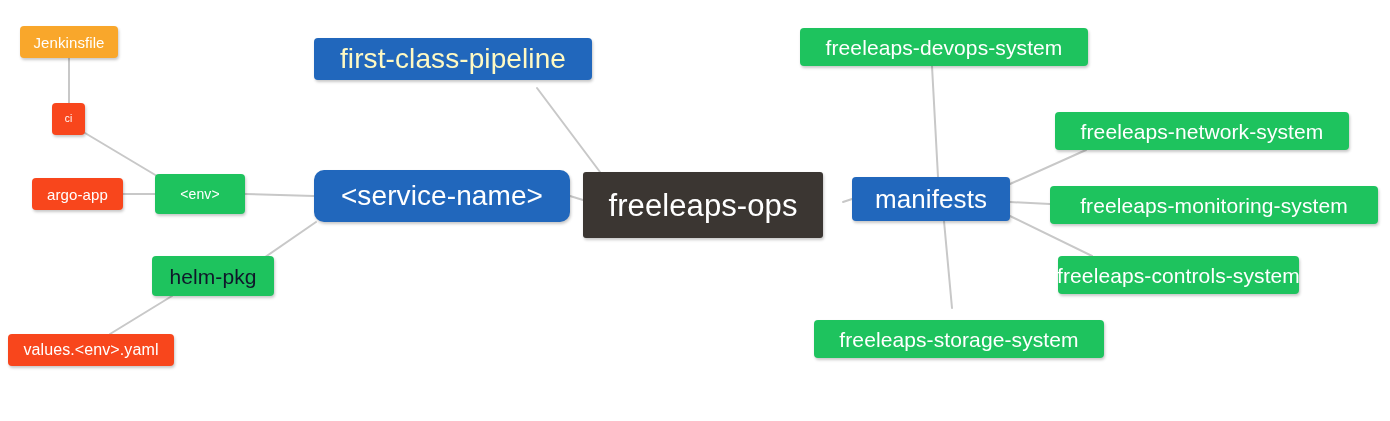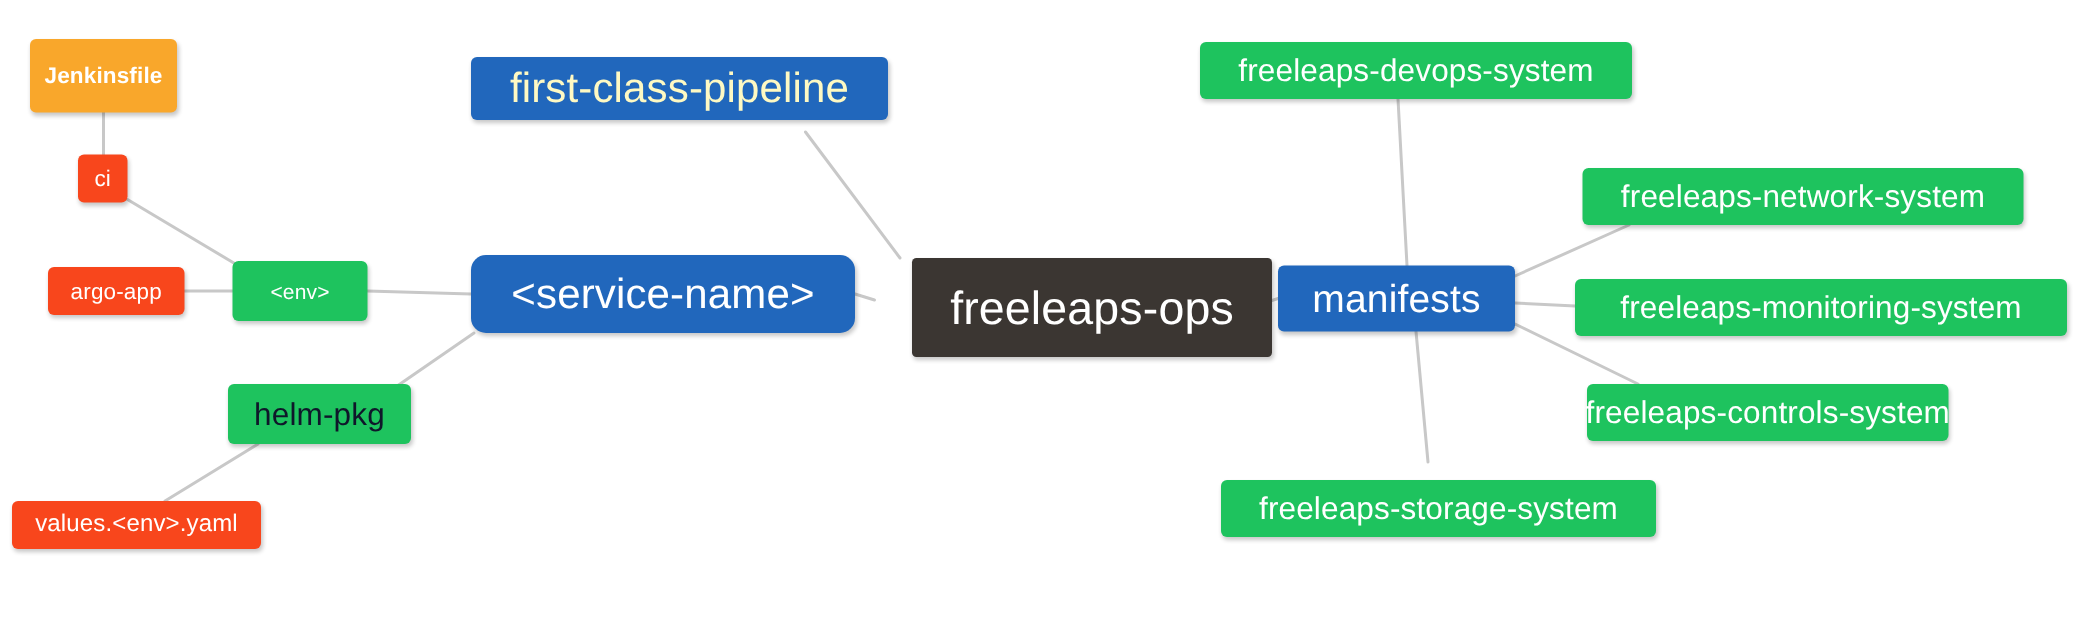--- a/index.html
+++ b/index.html
@@ -58,29 +58,29 @@
       <line x1="537" y1="88" x2="600" y2="172" stroke="#c8c8c8" stroke-width="2" stroke-linecap="round"></line>
       <line x1="570" y1="196" x2="583" y2="200" stroke="#c8c8c8" stroke-width="2" stroke-linecap="round"></line>
       <line x1="843" y1="202" x2="852" y2="199" stroke="#c8c8c8" stroke-width="2" stroke-linecap="round"></line>
       <line x1="938" y1="177" x2="932" y2="66" stroke="#c8c8c8" stroke-width="2" stroke-linecap="round"></line>
       <line x1="1010" y1="184" x2="1086" y2="150" stroke="#c8c8c8" stroke-width="2" stroke-linecap="round"></line>
       <line x1="1010" y1="202" x2="1050" y2="204" stroke="#c8c8c8" stroke-width="2" stroke-linecap="round"></line>
       <line x1="1010" y1="216" x2="1092" y2="256" stroke="#c8c8c8" stroke-width="2" stroke-linecap="round"></line>
       <line x1="944" y1="221" x2="952" y2="308" stroke="#c8c8c8" stroke-width="2" stroke-linecap="round"></line>
     </svg>
   <div id="node-layer">
-      <div class="node" style="left: 20px; top: 26px; width: 98px; height: 49px; background: rgb(249, 167, 43); font-size: 15px; color: rgb(255, 255, 255); font-weight: bold;">Jenkinsfile</div>
-      <div class="node" style="left: 52px; top: 103px; width: 33px; height: 32px; background: rgb(248, 70, 28); font-size: 15px; color: #ffffff;">ci</div>
+      <div class="node" style="left: 20px; top: 26px; width: 98px; height: 32px; background: rgb(249, 167, 43); font-size: 15px; color: rgb(255, 255, 255);">Jenkinsfile</div>
+      <div class="node" style="left: 52px; top: 103px; width: 33px; height: 32px; background: rgb(248, 70, 28); font-size: 10px; color: #ffffff;">ci</div>
       <div class="node" style="left: 32px; top: 178px; width: 91px; height: 32px; background: rgb(248, 70, 28); font-size: 15px; color: rgb(255, 255, 255);">argo-app</div>
       <div class="node" style="left: 155px; top: 174px; width: 90px; height: 40px; background: rgb(30, 195, 94); font-size: 14px; color: rgb(255, 255, 255);">&lt;env&gt;</div>
       <div class="node" style="left: 152px; top: 256px; width: 122px; height: 40px; background: rgb(30, 195, 94); font-size: 21px; color: #0f172a;">helm-pkg</div>
       <div class="node" style="left: 8px; top: 334px; width: 166px; height: 32px; background: rgb(248, 70, 28); font-size: 16px; color: rgb(255, 255, 255);">values.&lt;env&gt;.yaml</div>
       <div class="node" style="left: 314px; top: 38px; width: 278px; height: 42px; background: rgb(33, 103, 188); font-size: 28px; color: #fef9c3;">first-class-pipeline</div>
       <div class="node" style="left: 314px; top: 170px; width: 256px; height: 52px; background: rgb(33, 103, 188); font-size: 28px; color: rgb(255, 255, 255); border-radius: 10px;">&lt;service-name&gt;</div>
-      <div class="node node-root" style="left: 608px; top: 172px; width: 240px; height: 66px; background: rgb(59, 54, 50); font-size: 31px; color: rgb(255, 255, 255);">freeleaps-ops</div>
+      <div class="node node-root" style="left: 583px; top: 172px; width: 240px; height: 66px; background: rgb(59, 54, 50); font-size: 31px; color: rgb(255, 255, 255);">freeleaps-ops</div>
       <div class="node" style="left: 852px; top: 177px; width: 158px; height: 44px; background: rgb(33, 103, 188); font-size: 26px; color: rgb(255, 255, 255);">manifests</div>
       <div class="node" style="left: 800px; top: 28px; width: 288px; height: 38px; background: rgb(30, 195, 94); font-size: 21px; color: rgb(255, 255, 255);">freeleaps-devops-system</div>
       <div class="node" style="left: 1055px; top: 112px; width: 294px; height: 38px; background: rgb(30, 195, 94); font-size: 21px; color: rgb(255, 255, 255);">freeleaps-network-system</div>
       <div class="node" style="left: 1050px; top: 186px; width: 328px; height: 38px; background: rgb(30, 195, 94); font-size: 21px; color: rgb(255, 255, 255);">freeleaps-monitoring-system</div>
       <div class="node" style="left: 1058px; top: 256px; width: 241px; height: 38px; background: rgb(30, 195, 94); font-size: 21px; color: rgb(255, 255, 255);">freeleaps-controls-system</div>
       <div class="node" style="left: 814px; top: 320px; width: 290px; height: 38px; background: rgb(30, 195, 94); font-size: 21px; color: rgb(255, 255, 255);">freeleaps-storage-system</div>
     </div>
 </div>
 
 </body></html>

